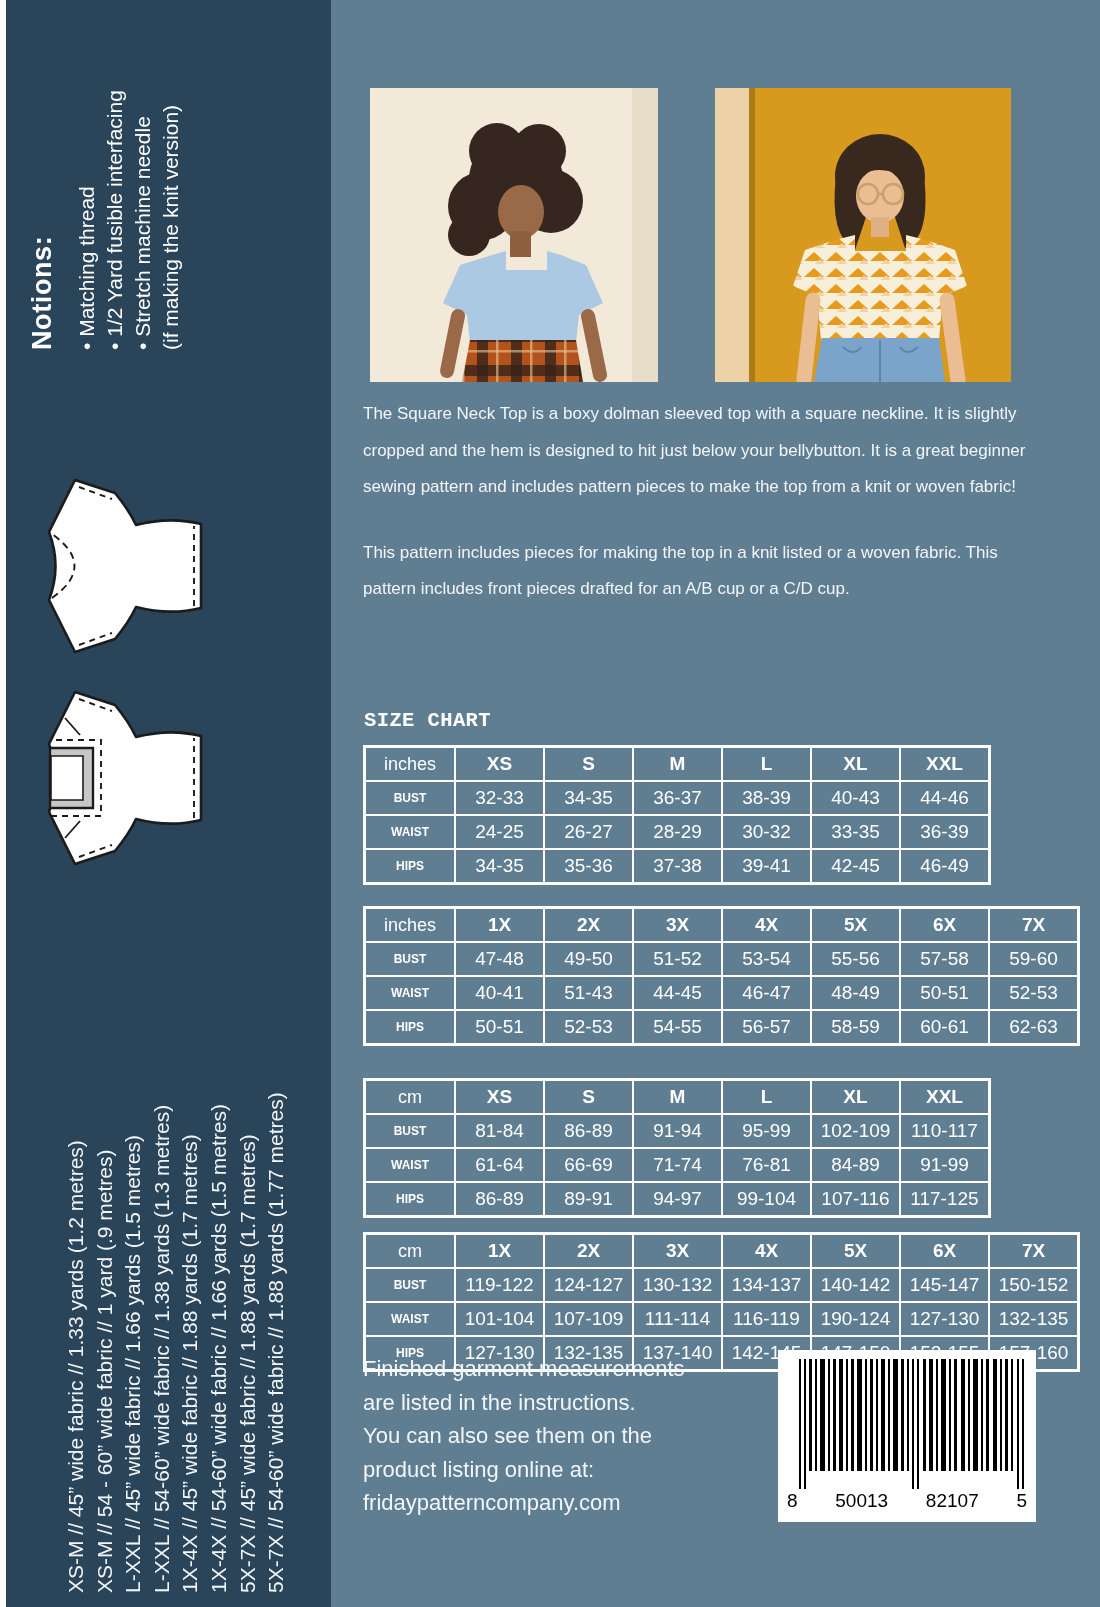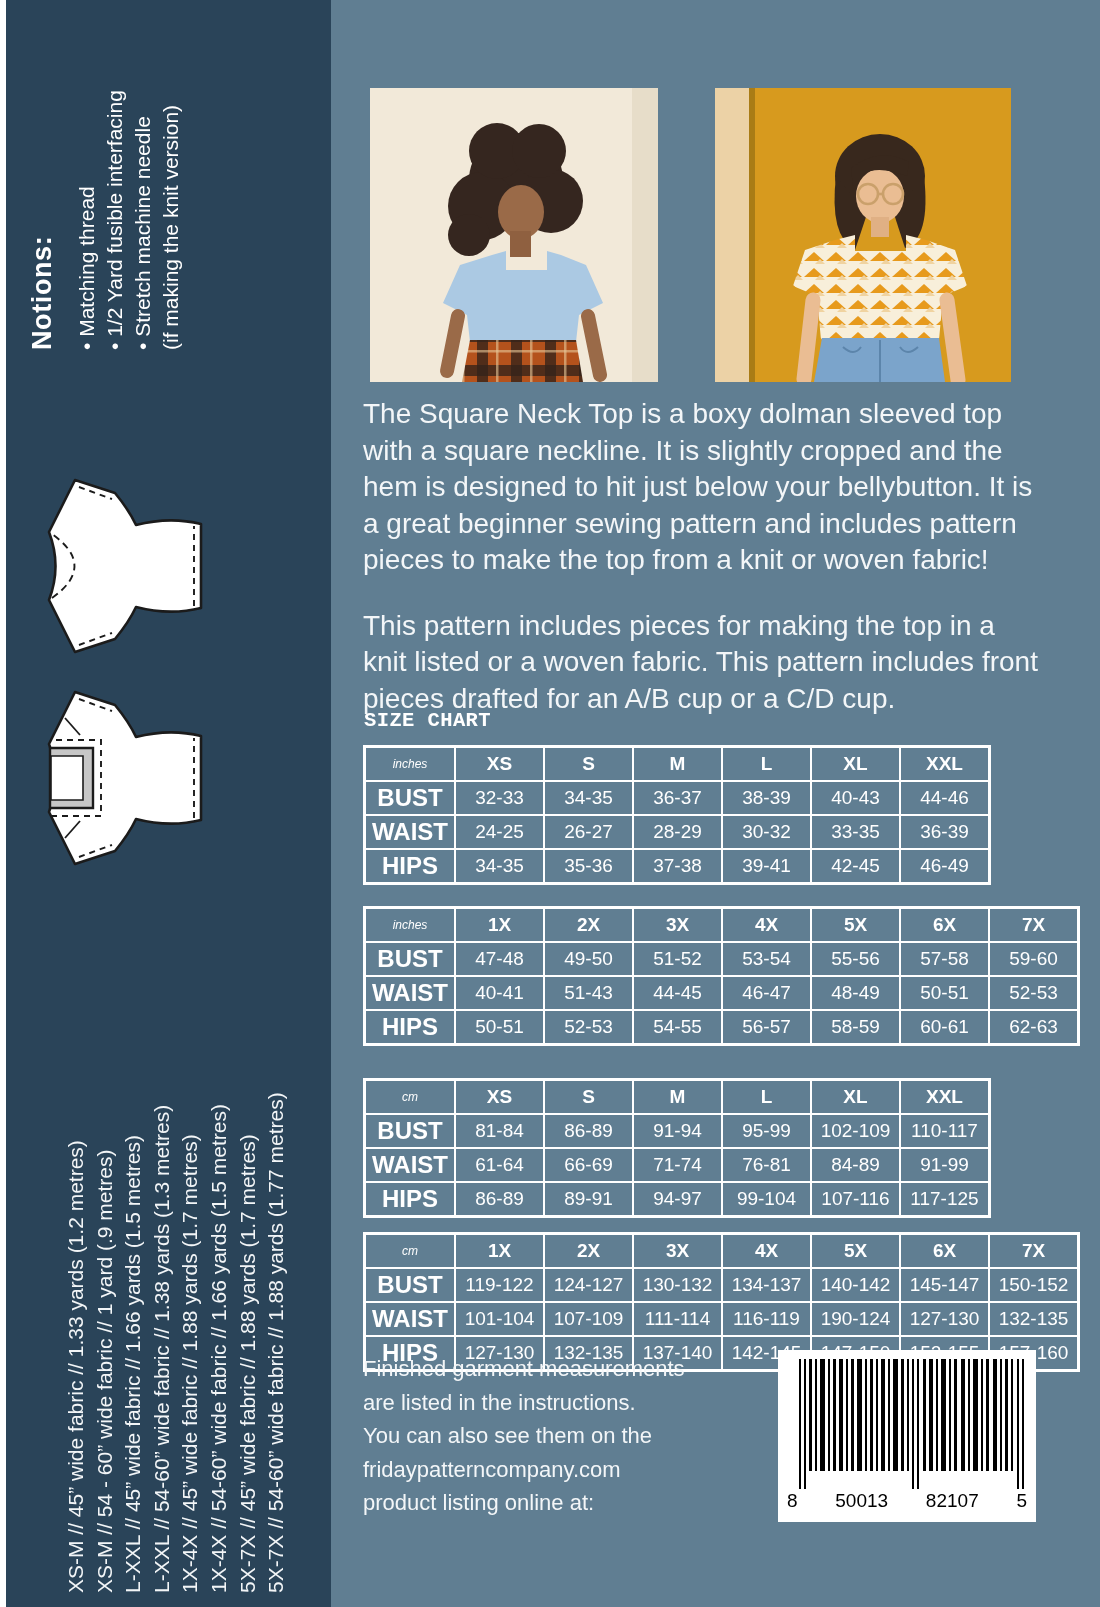--- a/index.html
+++ b/index.html
@@ -22,34 +22,34 @@
   .sketch{position:absolute;left:38px;}
   .sketch-back{top:466px;}
   .sketch-front{top:678px;}
 
   .photo{position:absolute;top:88px;height:294px;}
   .photo-left{left:370px;width:288px;}
   .photo-right{left:715px;width:296px;}
   .photo svg{display:block;}
 
   .description{position:absolute;left:363px;top:396px;width:678px;color:#f3f6f8;}
-  .desc-p{margin:0 0 29px 0;font-size:28px;line-height:36.5px;font-weight:400;}
+  .desc-p{margin:0 0 29px 0;font-size:17px;line-height:36.5px;font-weight:400;}
 
   .sc-title{position:absolute;left:364px;top:709px;font-size:20.5px;font-weight:bold;
             color:#ffffff;letter-spacing:.4px;font-family:Liberation Mono, monospace;}
 
   .tables{position:absolute;left:363px;top:745px;}
   .tables table{border-collapse:collapse;border:3px solid #ffffff;margin:0 0 21px 0;color:#ffffff;}
   .tables table:nth-of-type(2){margin-bottom:32px;}
   .tables table:nth-of-type(3){margin-bottom:14px;}
   .tables th,.tables td{border:2px solid #ffffff;text-align:center;height:32px;padding:0;
                         font-size:19px;font-weight:normal;}
-  .tables th.unit{width:88px;font-style:italic;font-size:12px;margin-left:37px;}
+  .tables th.unit{width:88px;font-size:18px;margin-left:37px;}
   .tables th.size{width:87px;font-weight:bold;margin-left:20px;}
-  .tables th.rowlabel{width:88px;font-weight:bold;font-size:24px;}
+  .tables th.rowlabel{width:88px;font-weight:bold;font-size:12px;}
   .tables td.val{width:87px;}
 
   .footnote{position:absolute;left:363px;top:1352px;color:#f3f6f8;}
   .fn-line{font-size:22px;line-height:33.5px;white-space:nowrap;}
 
   .barcode{position:absolute;left:778px;top:1350px;width:258px;height:172px;background:#ffffff;
            box-sizing:border-box;padding:9px 7px 0 7px;}
   .bc-svg{display:block;margin:0 auto;}
   .bc-digits{display:flex;justify-content:space-between;align-items:flex-end;
              padding:0 2px;margin-top:1px;font-size:19px;color:#000;}
@@ -489,23 +489,23 @@
     </div>
 
   <div class="footnote">
 
       <div class="fn-line">Finished garment measurements</div>
 
       <div class="fn-line">are listed in the instructions.</div>
 
       <div class="fn-line">You can also see them on the</div>
 
+      <div class="fn-line">product listing online at:</div>
+
       <div class="fn-line">fridaypatterncompany.com</div>
-
-      <div class="fn-line">product listing online at:</div>
     </div>
 
   <div class="barcode">
     <svg class="bc-svg" width="244" height="130" viewBox="0 0 244 130">
       <g fill="#000000">
         <rect x="14" width="2" height="130"></rect>
           <rect x="19" width="2" height="130"></rect>
         <rect x="24" width="3" height="112"></rect>
           <rect x="30" width="2" height="112"></rect>
         <rect x="35" width="5" height="112"></rect>

